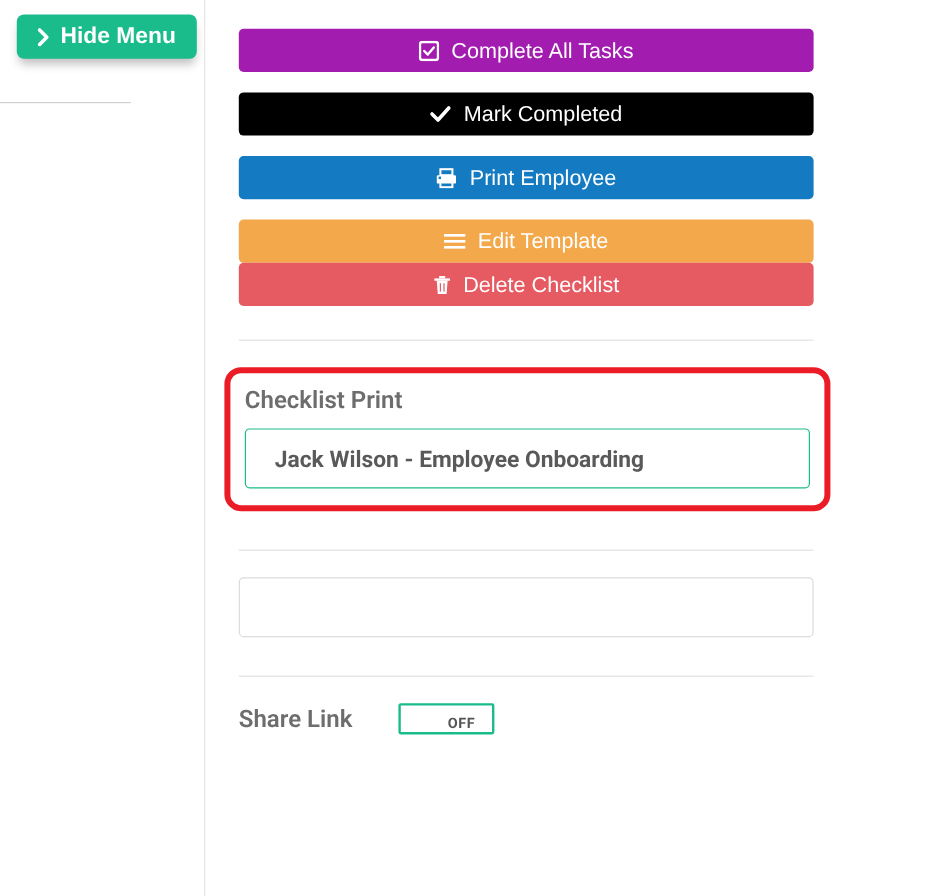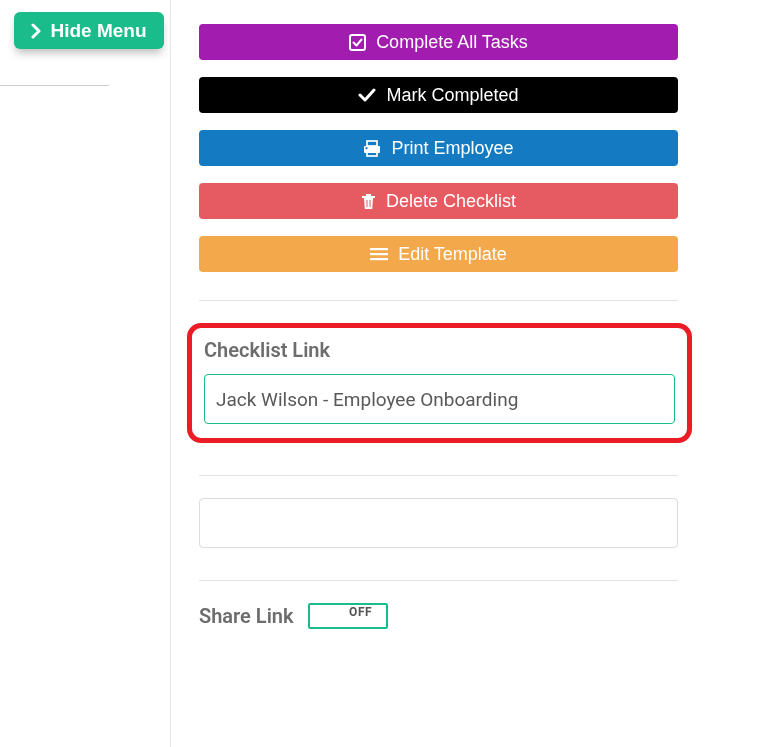--- a/index.html
+++ b/index.html
@@ -102,24 +102,25 @@
     color: #6d6d6d;
     margin-bottom: 12px;
   }
   .text-input {
     width: 100%;
     height: 50px;
     border: 1px solid #1abc8b;
     border-radius: 4px;
     font-size: 19px;
     color: #595959;
-    padding: 0 11px;
+    padding: 0 24px;
     outline: none;
     background: #fff;
     font-family: inherit;
+    font-weight: bold;
   }
   .tags-input {
     width: 100%;
     height: 50px;
     border: 1px solid #dcdcdc;
     border-radius: 4px;
     background: #fff;
   }
 
   .share-row {
@@ -127,22 +128,23 @@
     align-items: center;
     gap: 14px;
   }
   .toggle {
     width: 80px;
     height: 26px;
     border: 2px solid #1abc8b;
     border-radius: 2px;
     background: #fff;
     display: flex;
-    align-items: flex-start;
+    align-items: flex-end;
     cursor: pointer;
+    margin-left: 24px;
   }
   .toggle-handle {
     width: 26px;
     border-right: 2px solid #1abc8b;
     background: #fff;
   }
   .toggle-label {
     flex: 1;
     display: flex;
     align-items: center;
@@ -193,48 +195,48 @@
         <svg width="18" height="17" viewBox="0 0 18 17">
             <rect x="4" y="1" width="10" height="5" fill="none" stroke="#fff" stroke-width="1.7"></rect>
             <rect x="1" y="6" width="16" height="7" rx="1" fill="#fff"></rect>
             <rect x="4" y="10" width="10" height="6" fill="none" stroke="#fff" stroke-width="1.7"></rect>
             <rect x="2.5" y="7.2" width="2" height="2" fill="#147bc2"></rect>
           </svg>
       </span>
       <span>Print Employee</span>
     </button>
 
+    <button class="action-btn btn-orange">
+      <span class="icon">
+        <svg width="18" height="14" viewBox="0 0 18 14">
+            <rect x="0" y="1" width="18" height="2.2" fill="#fff"></rect>
+            <rect x="0" y="6" width="18" height="2.2" fill="#fff"></rect>
+            <rect x="0" y="11" width="18" height="2.2" fill="#fff"></rect>
+          </svg>
+      </span>
+      <span>Edit Template</span>
+    </button>
+
     <button class="action-btn btn-red">
       <span class="icon">
         <svg width="15" height="17" viewBox="0 0 15 17">
             <rect x="1" y="3" width="13" height="2" fill="#fff"></rect>
             <rect x="5" y="1" width="5" height="2" fill="#fff"></rect>
             <path d="M3 5 L3.8 16 L11.2 16 L12 5 Z" fill="#fff"></path>
             <rect x="5.5" y="7" width="1" height="7" fill="#e65a62"></rect>
             <rect x="8.5" y="7" width="1" height="7" fill="#e65a62"></rect>
           </svg>
       </span>
       <span>Delete Checklist</span>
     </button>
 
-    <button class="action-btn btn-orange">
-      <span class="icon">
-        <svg width="18" height="14" viewBox="0 0 18 14">
-            <rect x="0" y="1" width="18" height="2.2" fill="#fff"></rect>
-            <rect x="0" y="6" width="18" height="2.2" fill="#fff"></rect>
-            <rect x="0" y="11" width="18" height="2.2" fill="#fff"></rect>
-          </svg>
-      </span>
-      <span>Edit Template</span>
-    </button>
-
     <hr class="section-divider">
 
     <div class="highlight-wrap">
-      <div class="label">Checklist Link</div>
+      <div class="label">Checklist Print</div>
       <input class="text-input" type="text" value="Jack Wilson - Employee Onboarding" style="">
     </div>
 
     <hr class="section-divider wide">
 
     <div class="tags-input"></div>
 
     <hr class="section-divider wide">
 
     <div class="share-row">

